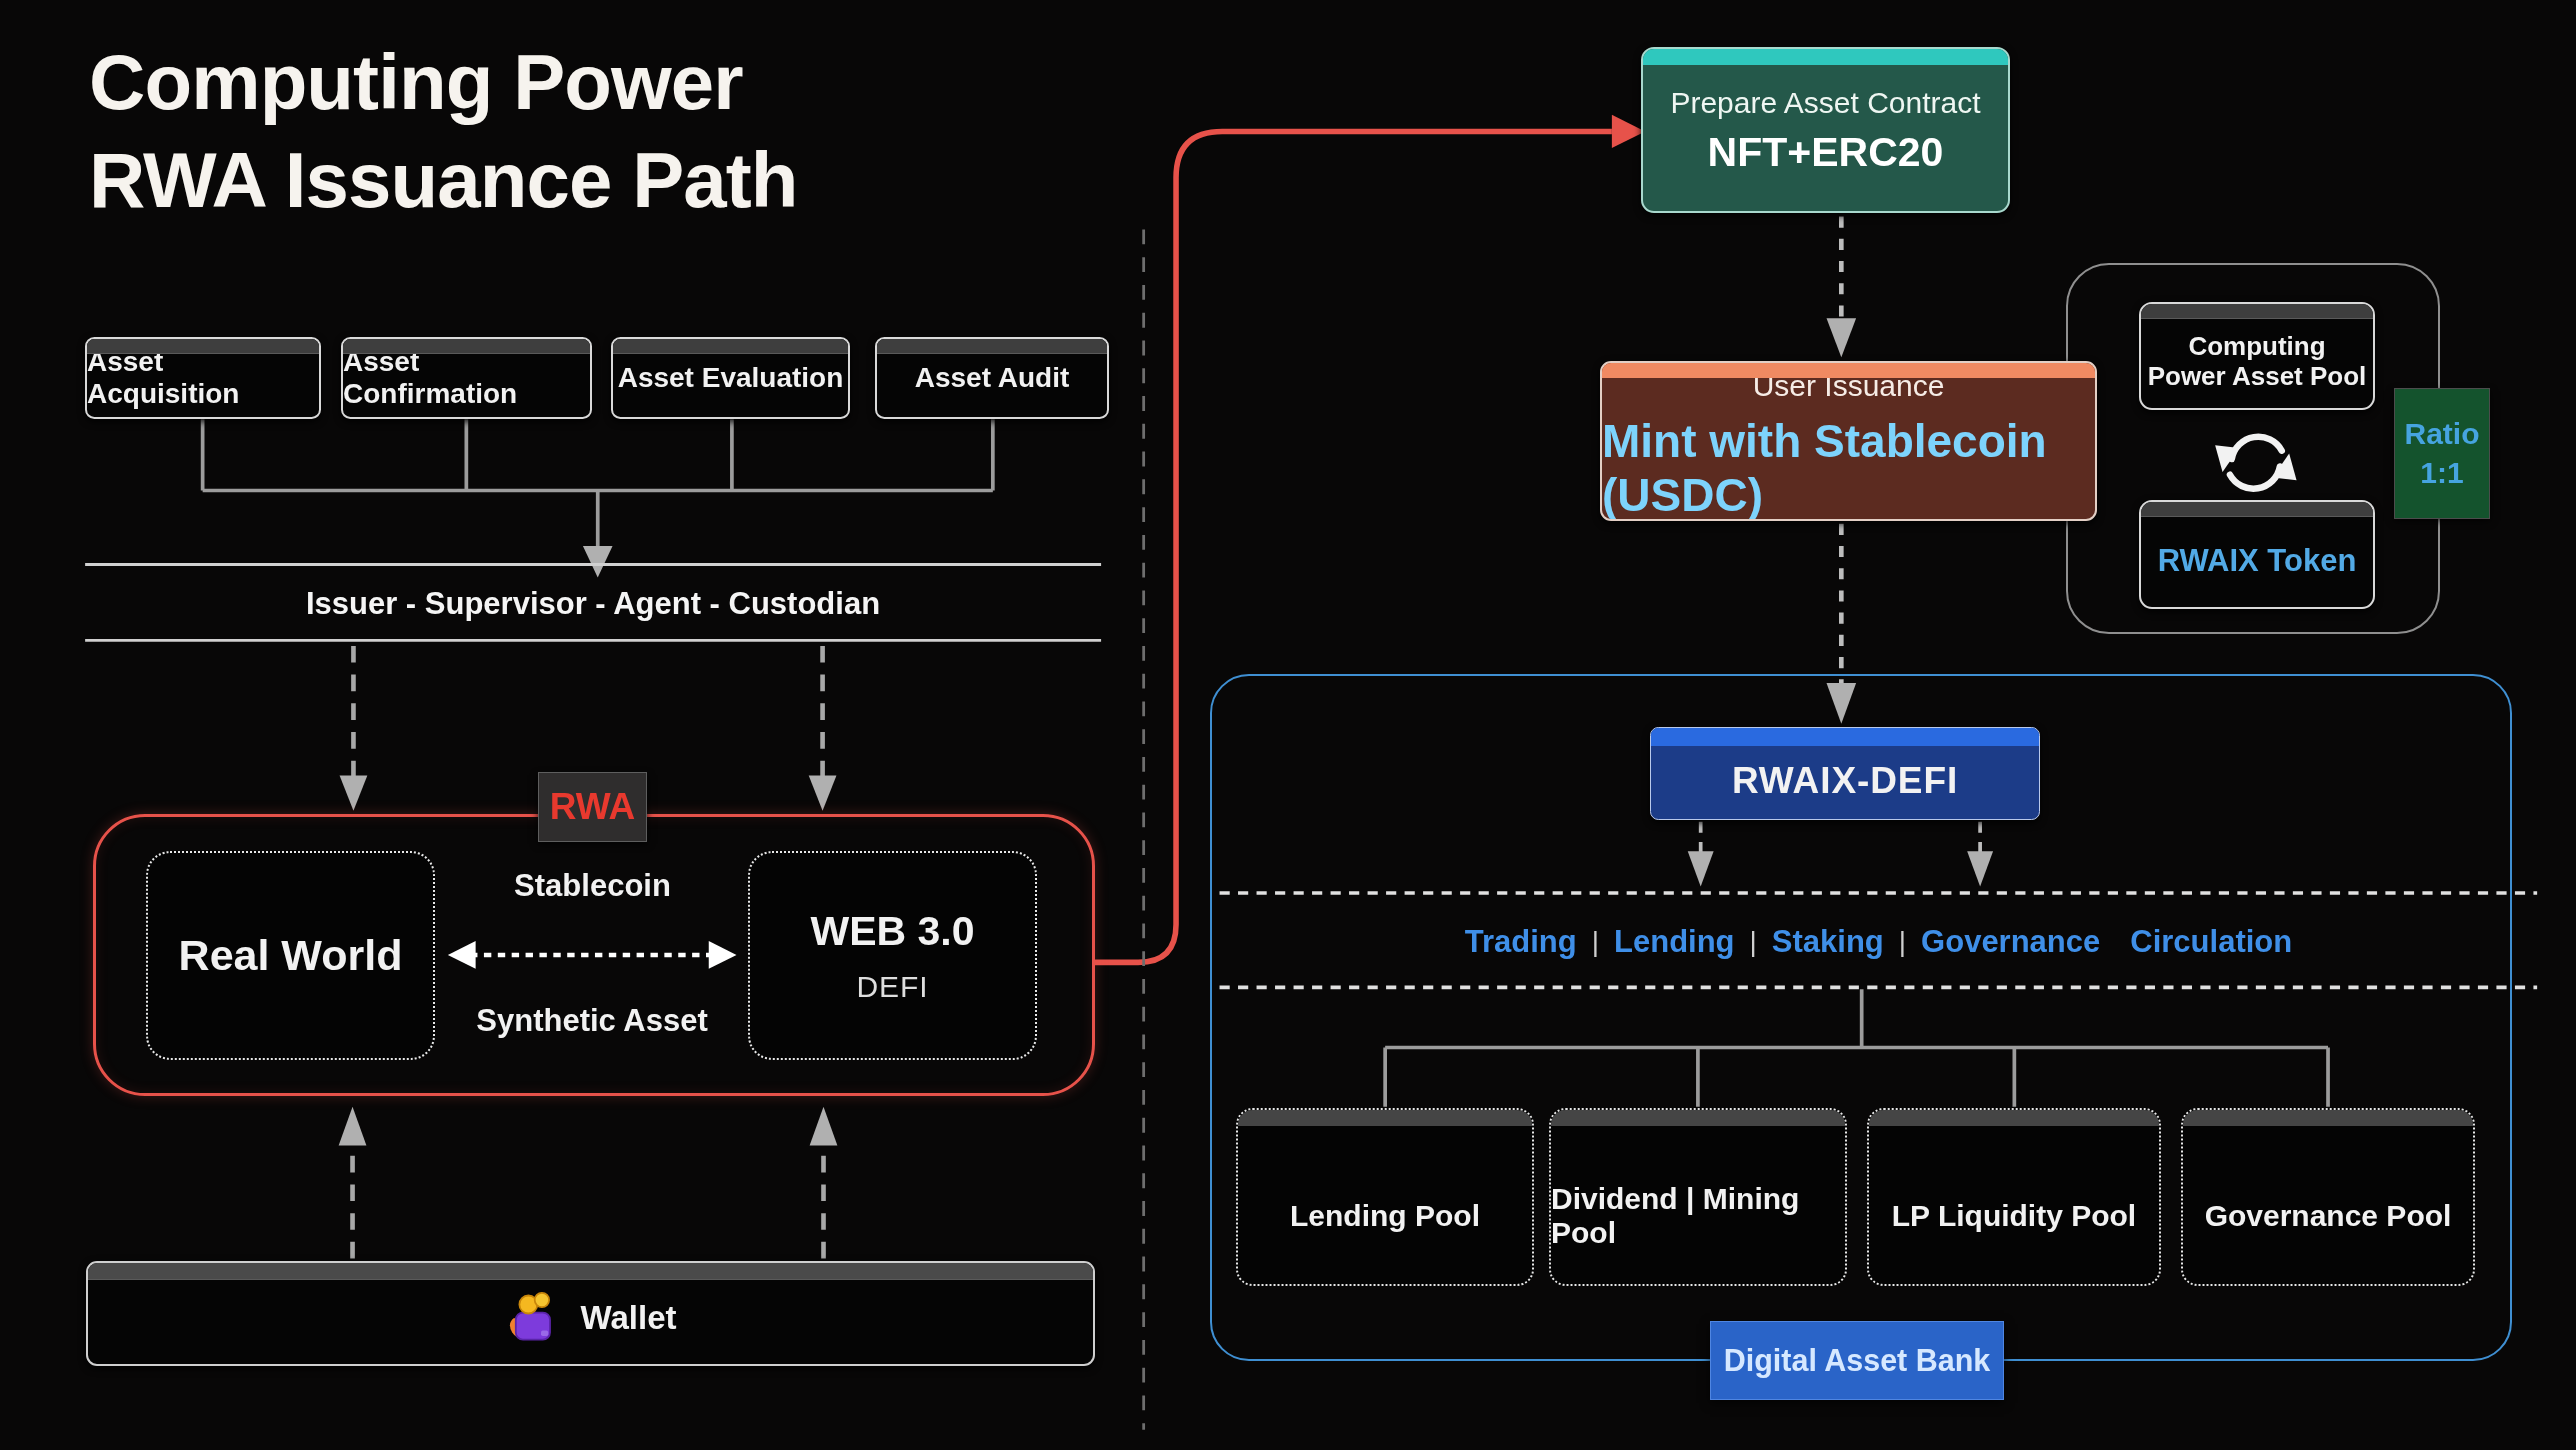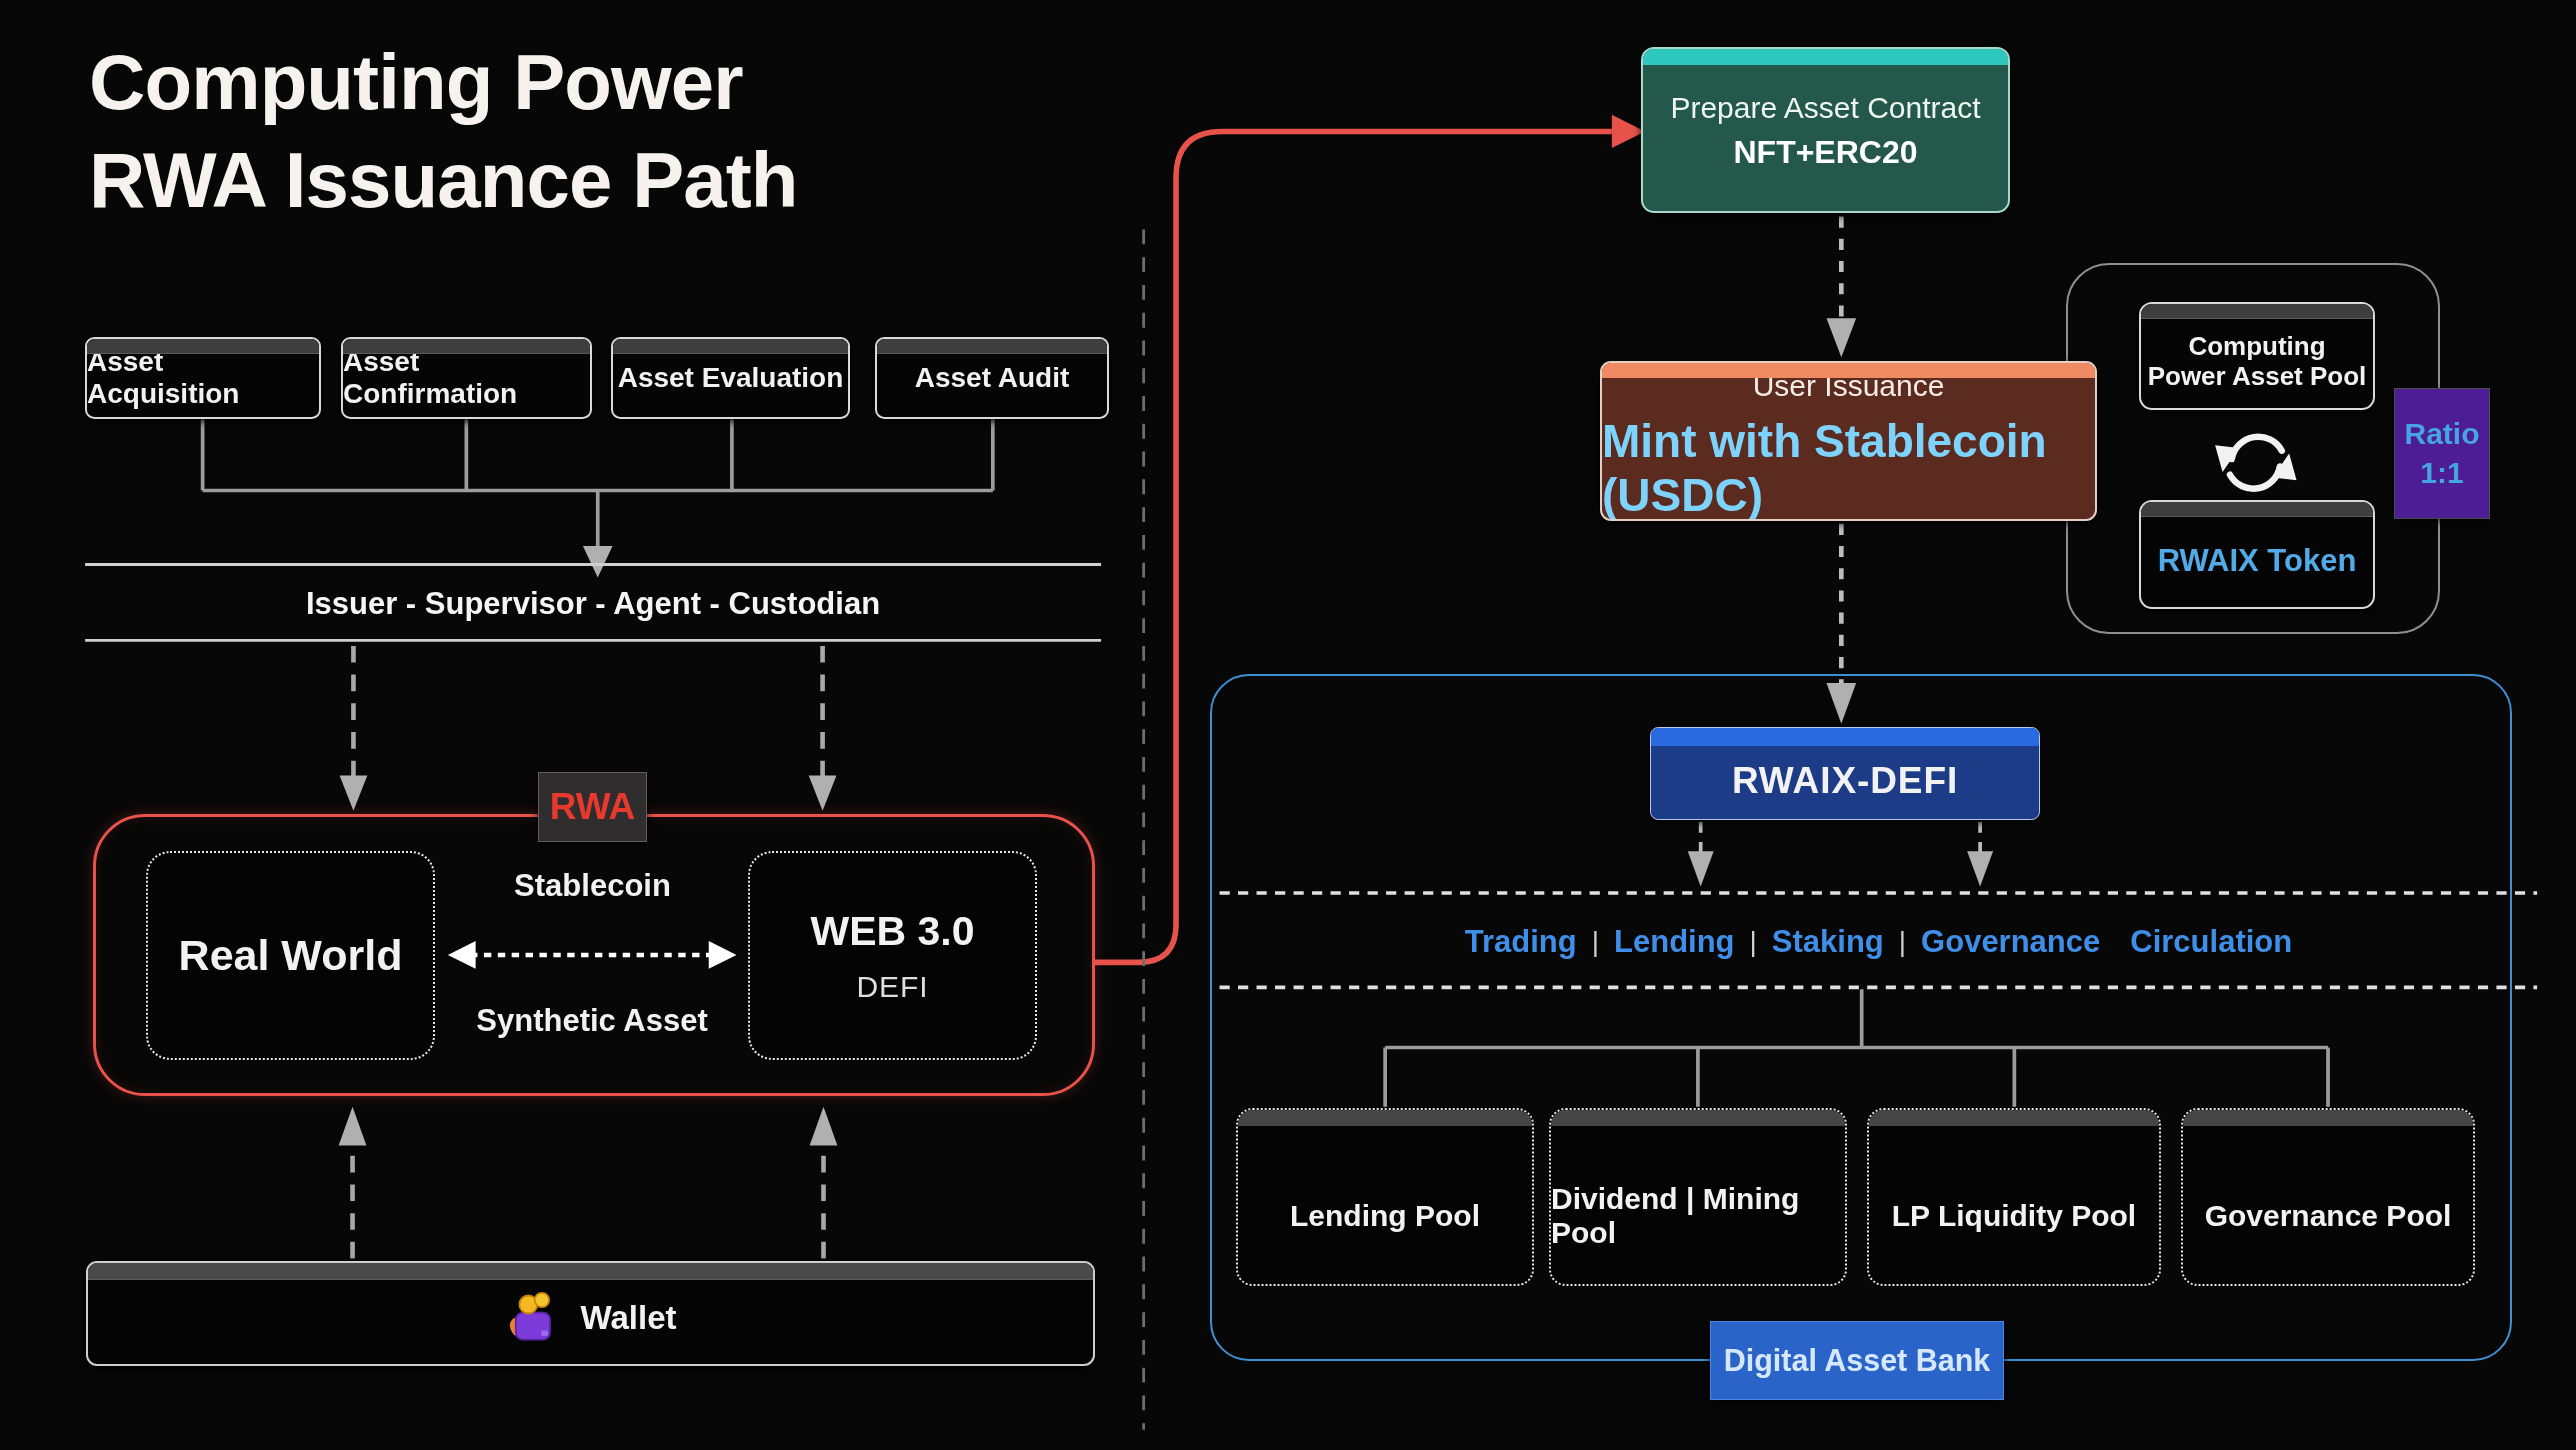--- a/index.html
+++ b/index.html
@@ -37,33 +37,33 @@
   .bridge-bottom{left:407px;top:999px;width:370px;height:43px;}
 
   .wallet{left:86px;top:1261px;width:1009px;height:105px;border-radius:11px;border:2.8px solid #cfcfcf;flex-direction:row;gap:22px;}
   .wallet .strip{height:15.7px;background:#4a4a4a;}
   .wallet-label{font-size:33px;font-weight:bold;padding-top:9.3px;}
   .wallet-ico{width:54px;height:54px;margin-top:9.3px;}
 
   .prepare{left:1641px;top:47px;width:369px;height:166px;background:#24584a;border:2.8px solid #a8d8cd;border-radius:13px;gap:9.3px;}
   .prepare .strip{height:15.7px;background:#2fc8be;border-bottom:none;}
   .prepare .l1{font-size:30px;color:#eef6f2;margin-top:2px;}
-  .prepare .l2{font-size:32px;font-weight:bold;color:#ffffff;}
+  .prepare .l2{font-size:41px;font-weight:bold;color:#ffffff;}
 
   .userbox{left:1600px;top:361px;width:497px;height:160px;background:#5c2b20;border:2.8px solid #e3cfc5;border-radius:11px;gap:11px;}
   .userbox .strip{height:15px;background:#f08a62;border-bottom:none;}
   .userbox .l1{font-size:30px;color:#f6ece6;margin-top:9.3px;}
   .userbox .l2{font-size:46px;font-weight:bold;color:#7dd3fc;}
 
   .group{left:2066px;top:263px;width:374px;height:371px;border:2.8px solid #8f8f8f;border-radius:43px;z-index:2;}
   .computing{left:2139px;top:302px;width:236px;height:108px;border-radius:13px;font-size:26px;font-weight:bold;line-height:1.15;}
   .computing .inner{padding-top:11px;text-align:center;}
   .tokenbox{left:2139px;top:500px;width:236px;height:109px;border-radius:13px;}
   .tokenbox .txt{font-size:31px;font-weight:bold;color:#52aae6;padding-top:13px;}
-  .ratio{left:2394px;top:388px;width:96px;height:131px;background:#4c1d95;border:0.9px solid #4c4c4c;z-index:5;
+  .ratio{left:2394px;top:388px;width:96px;height:131px;background:#14532d;border:0.9px solid #4c4c4c;z-index:5;
          display:flex;flex-direction:column;align-items:center;justify-content:center;gap:5.6px;
          font-size:30px;font-weight:bold;color:#46a4e0;box-shadow:0 2.8px 7.4px rgba(0,0,0,.8);}
 
   .defi-container{left:1210px;top:674px;width:1302px;height:687px;border:2.8px solid #3f8fd2;border-radius:39px;z-index:2;}
   .defibox{left:1650px;top:727px;width:390px;height:93px;background:#1c3c88;border:1.9px solid #b9c9ea;border-radius:8.3px;}
   .defibox .strip{height:17.6px;background:#2a6ae0;border-bottom:none;}
   .defibox .txt{font-size:37px;font-weight:bold;padding-top:15px;letter-spacing:0.9px;}
 
   .features{left:1218px;top:918px;width:1321px;height:48px;display:flex;align-items:center;justify-content:center;
             gap:15px;z-index:3;}

